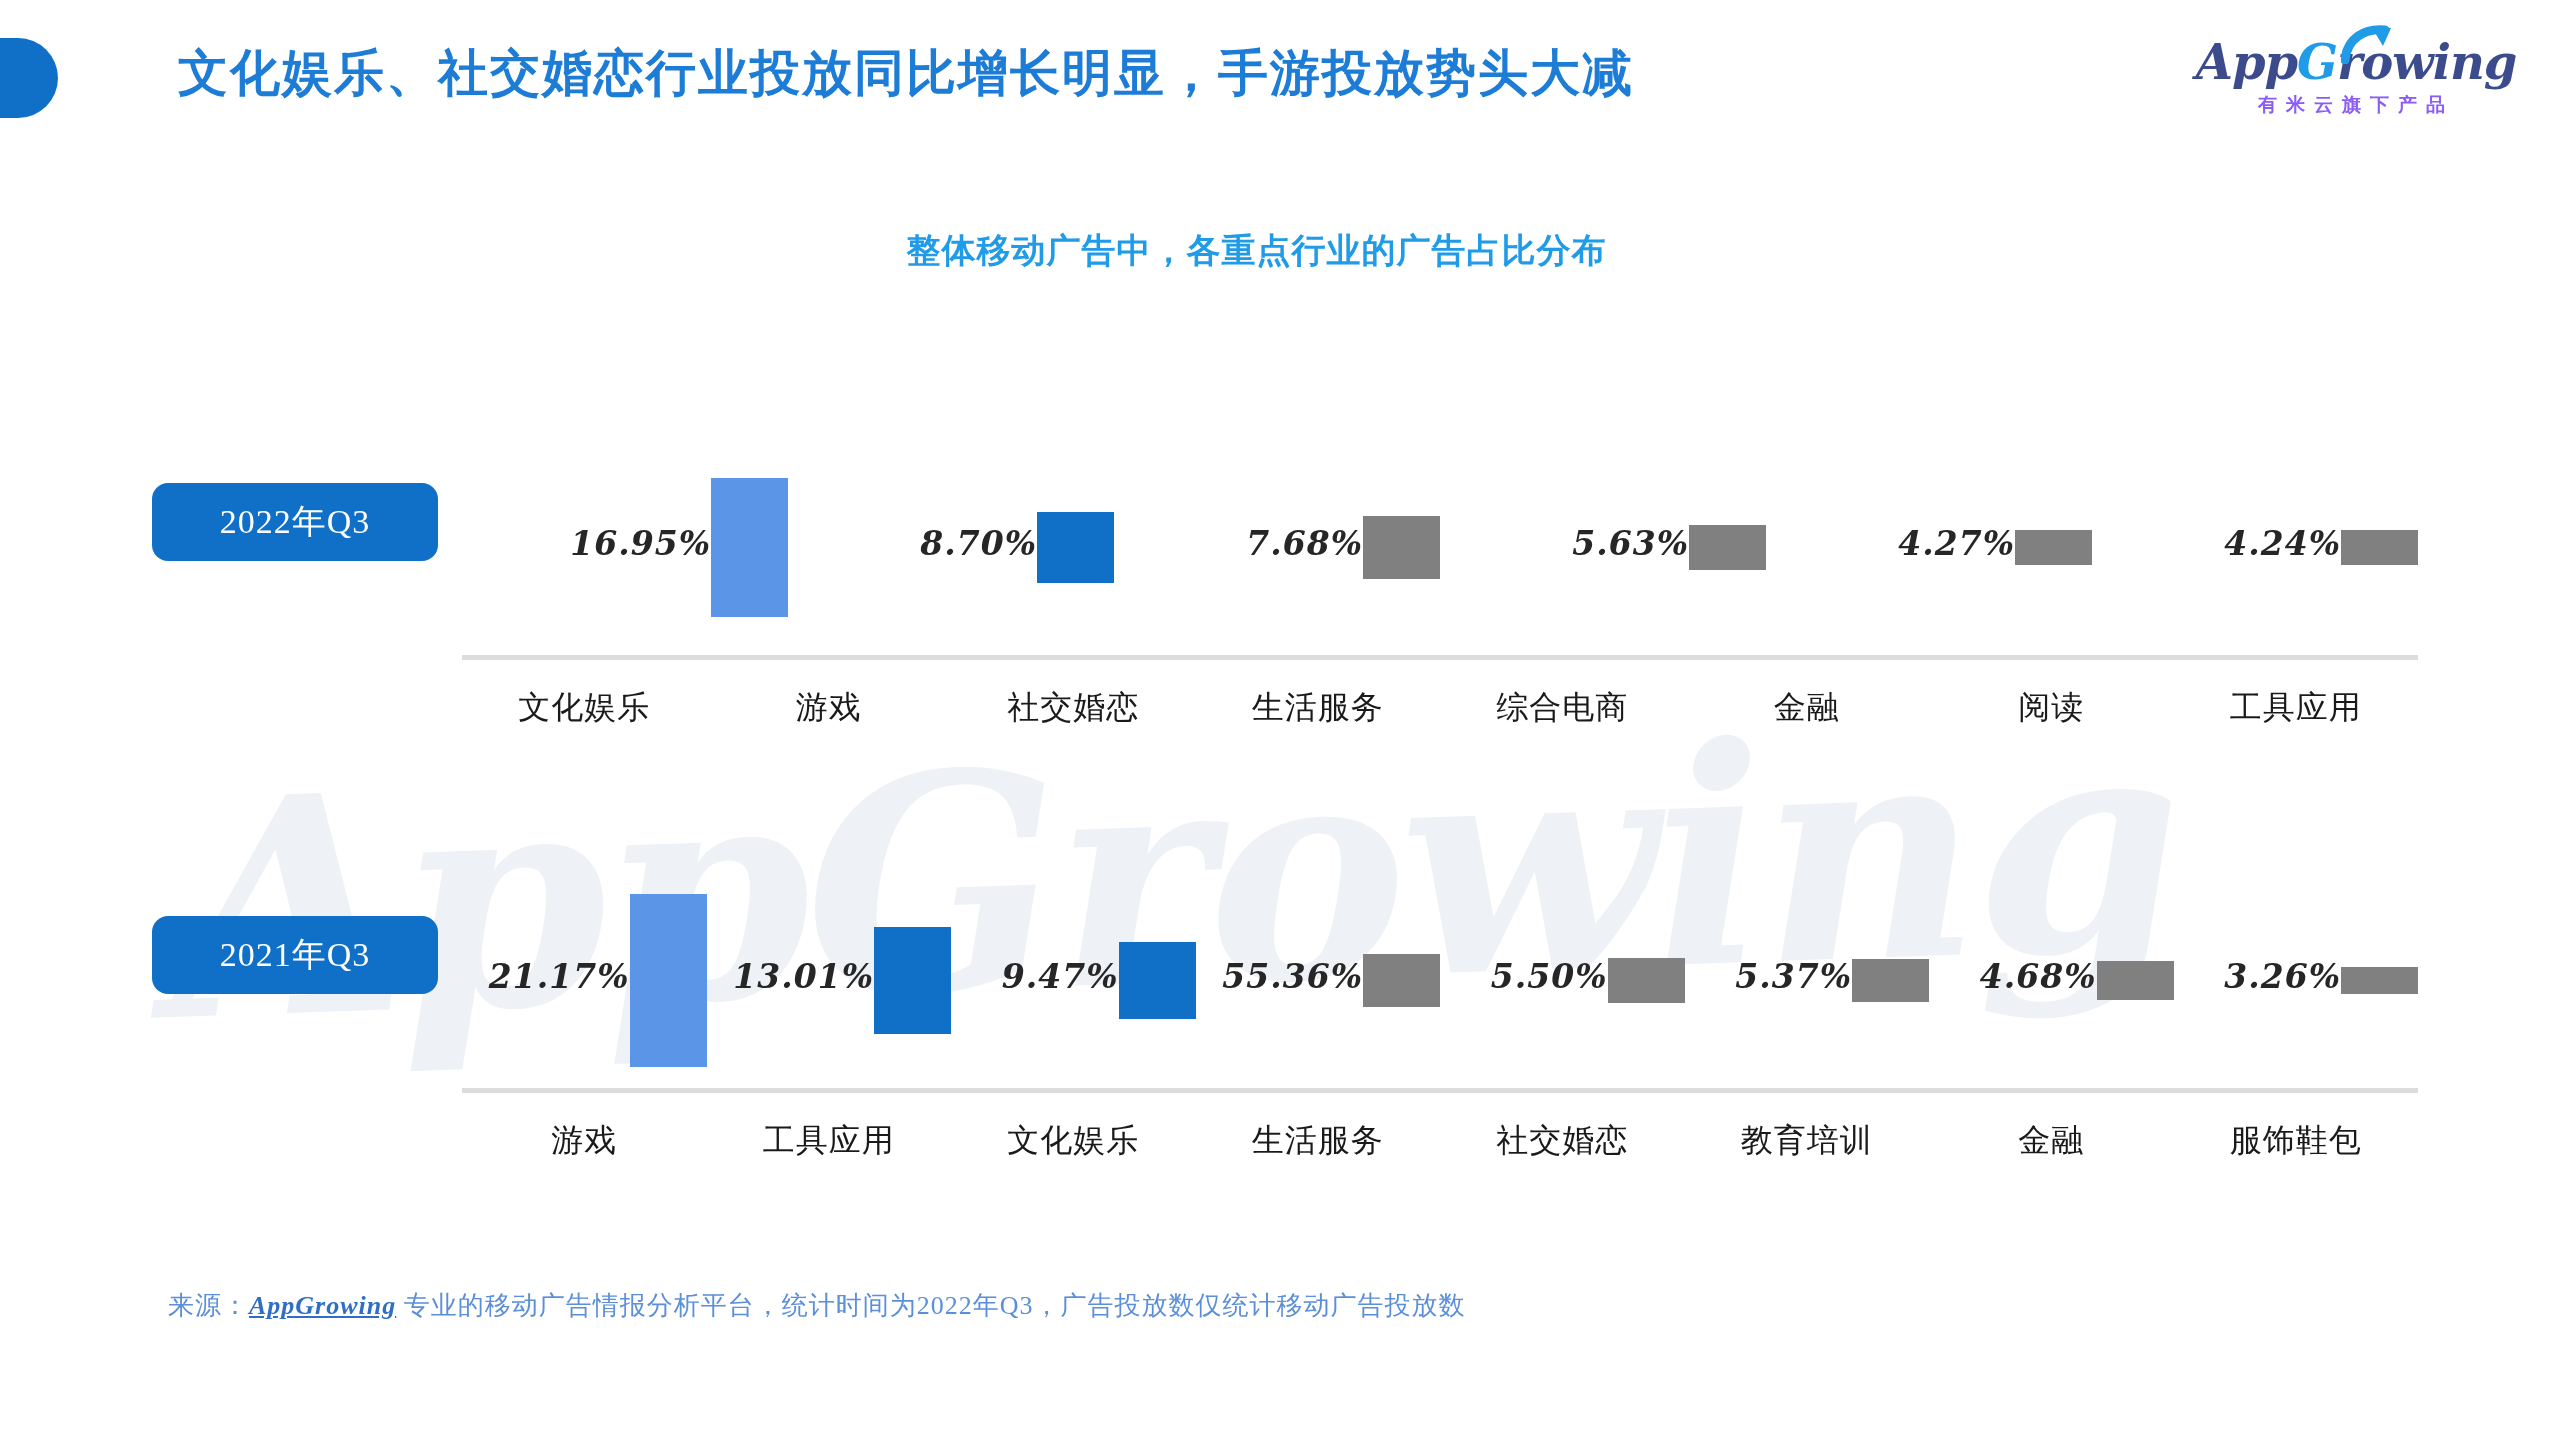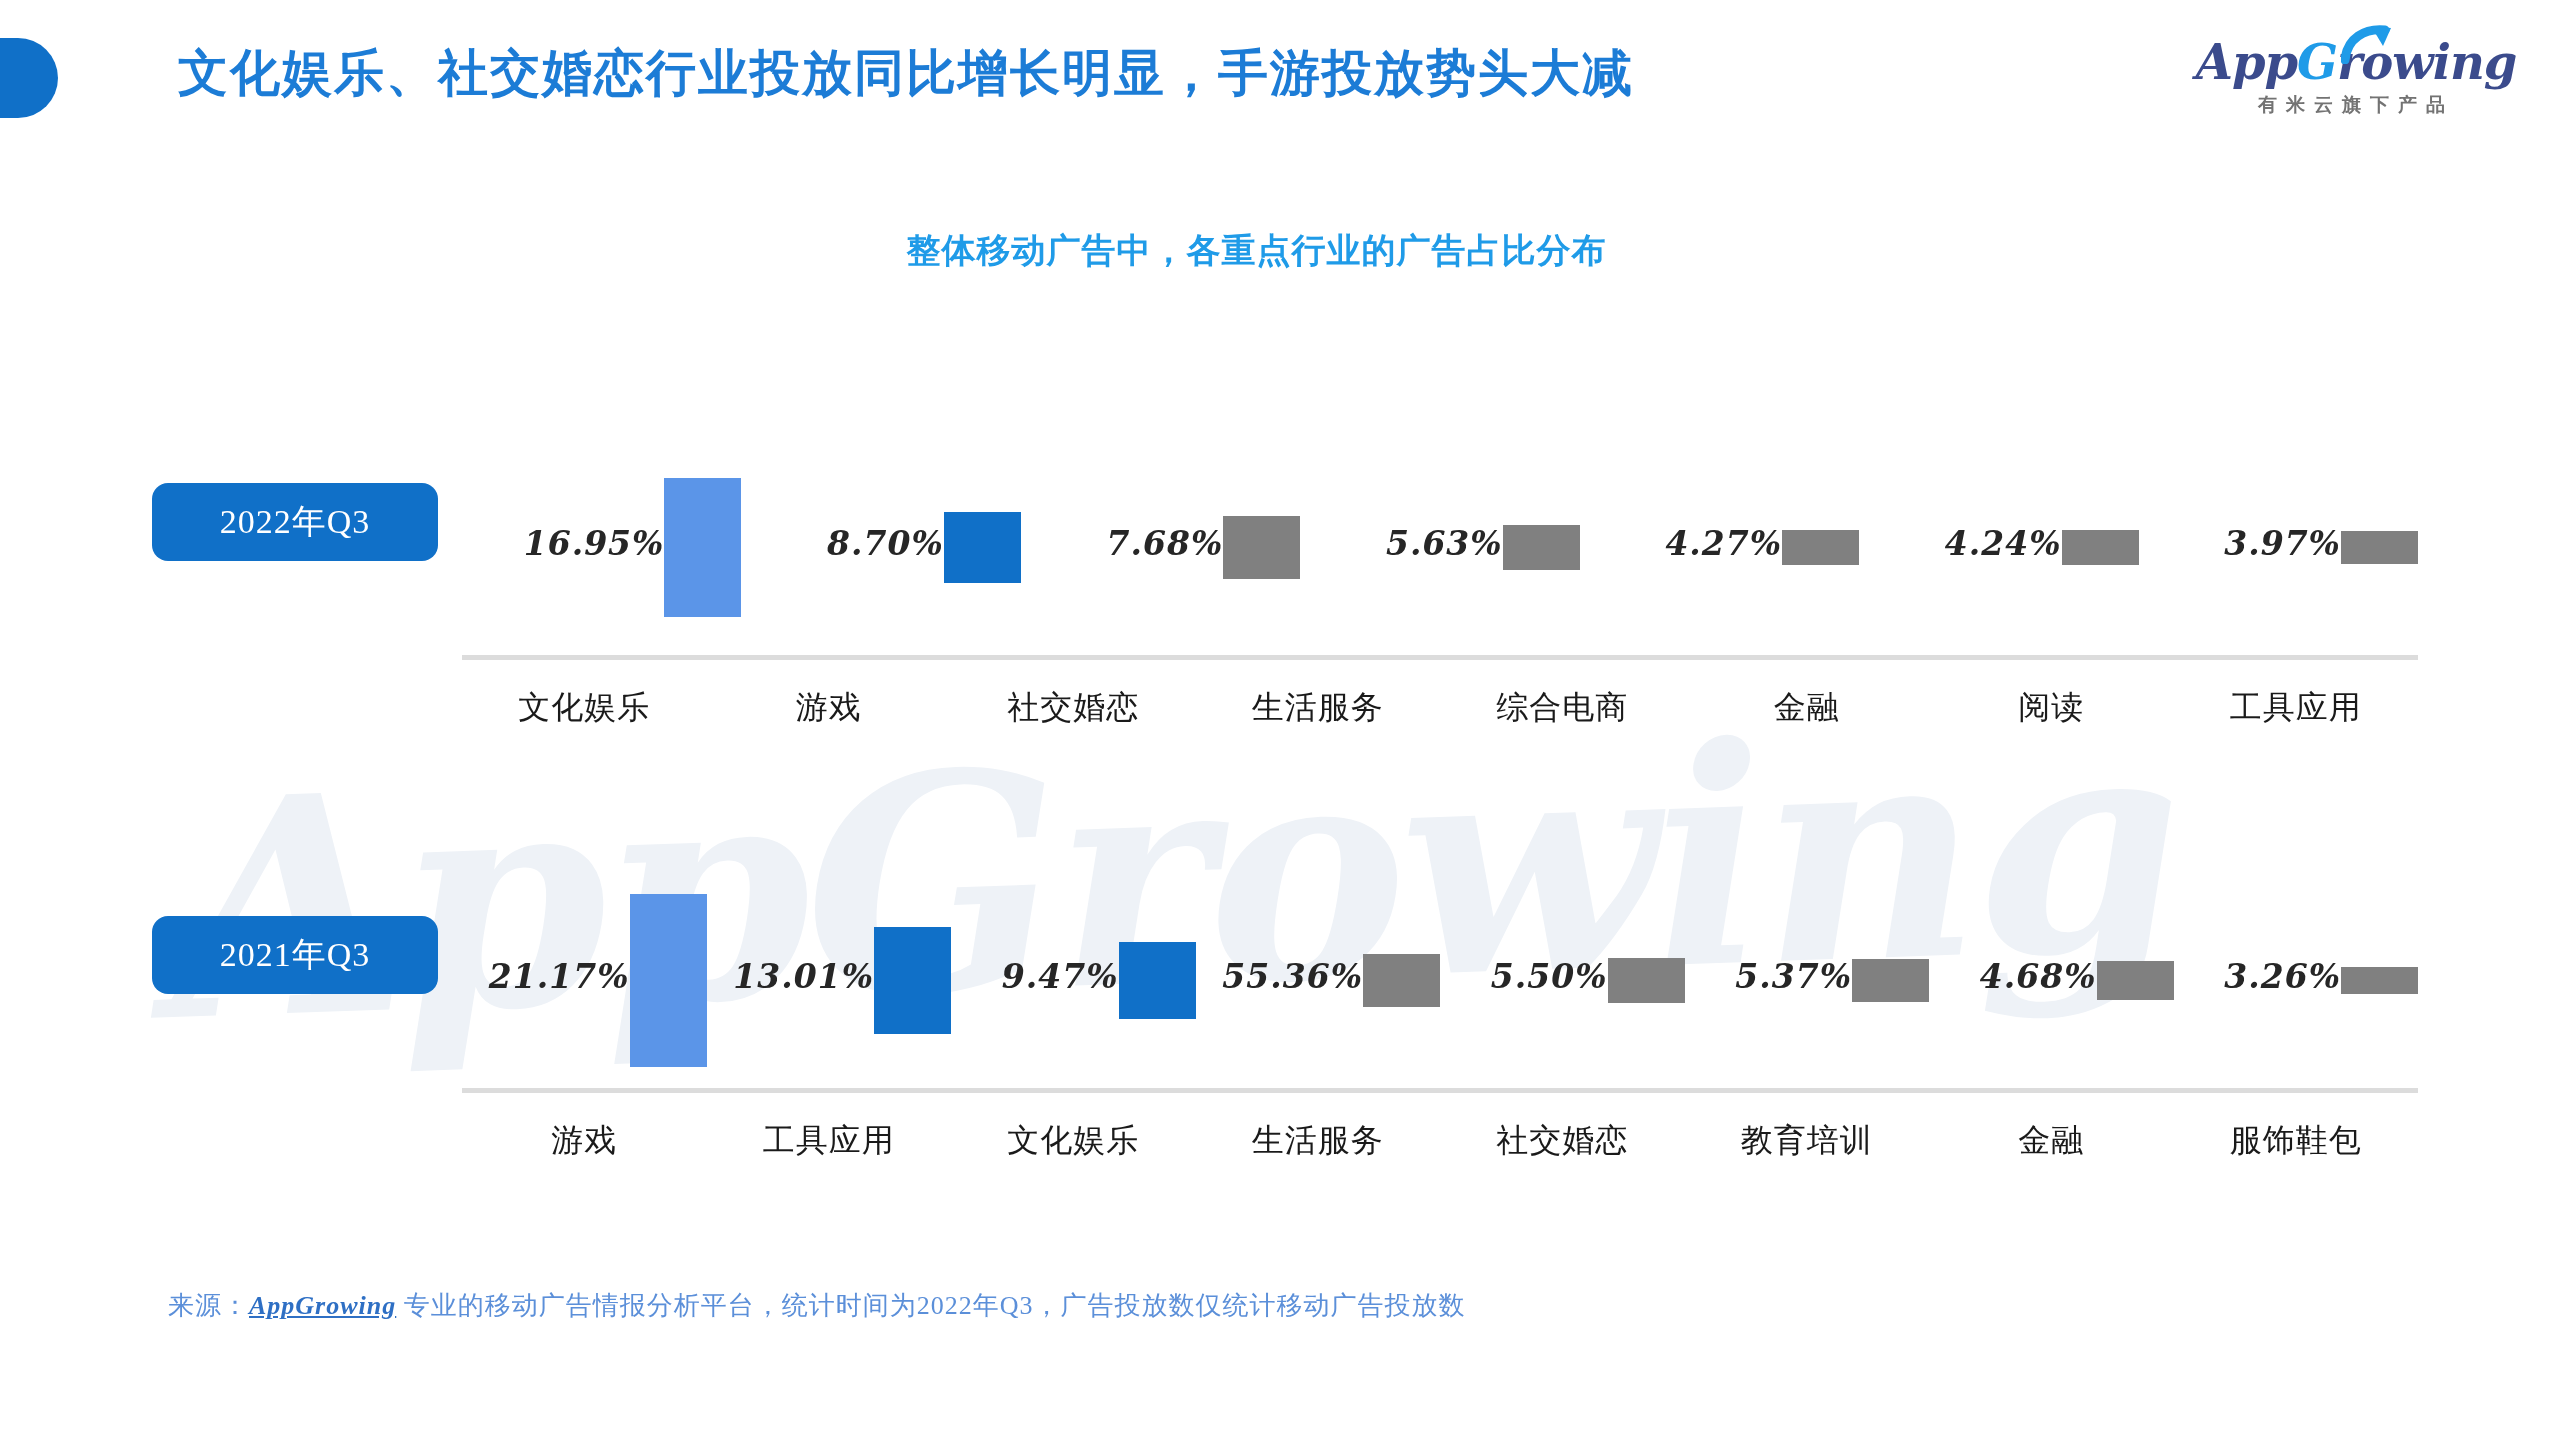--- a/index.html
+++ b/index.html
@@ -32,21 +32,21 @@
     font-size:48px;font-weight:700;font-style:italic;
     color:#3B4B8C;letter-spacing:-1px;line-height:1;
     white-space:nowrap;position:relative;
     font-family:"DejaVu Serif",serif;
   }
   #brand-wordmark .g-accent{color:#1F9BE8;}
   #brand-arrow{
     position:absolute;left:150px;top:-14px;width:52px;height:40px;
   }
   #brand-sub{
-    margin-top:6px;font-size:19px;color:#737373;letter-spacing:9px;
+    margin-top:6px;font-size:19px;color:#8b5cf6;letter-spacing:9px;
     white-space:nowrap;font-weight:600;
   }
 
   #chart-subtitle{
     position:absolute;left:0;top:228px;width:2513px;
     text-align:center;font-size:34px;font-weight:700;color:#1F9BE8;
     letter-spacing:1px;
   }
 
   
@@ -156,24 +156,20 @@
           <div class="bar-value">5.63%</div>
           <div class="bar-rect" style="height: 45.8845px; background: rgb(128, 128, 128);"></div>
         </div>
         <div class="bar-slot">
           <div class="bar-value">4.27%</div>
           <div class="bar-rect" style="height: 34.8005px; background: rgb(128, 128, 128);"></div>
         </div>
         <div class="bar-slot">
           <div class="bar-value">4.24%</div>
           <div class="bar-rect" style="height: 34.556px; background: rgb(128, 128, 128);"></div>
-        </div>
-        <div class="bar-slot">
-          <div class="bar-value">3.97%</div>
-          <div class="bar-rect" style="height: 32.3555px; background: rgb(128, 128, 128);"></div>
         </div>
       </div>
     <div class="axis-line"></div>
     <div class="labels">
         <div class="label-slot">文化娱乐</div>
         <div class="label-slot">游戏</div>
         <div class="label-slot">社交婚恋</div>
         <div class="label-slot">生活服务</div>
         <div class="label-slot">综合电商</div>
         <div class="label-slot">金融</div>

